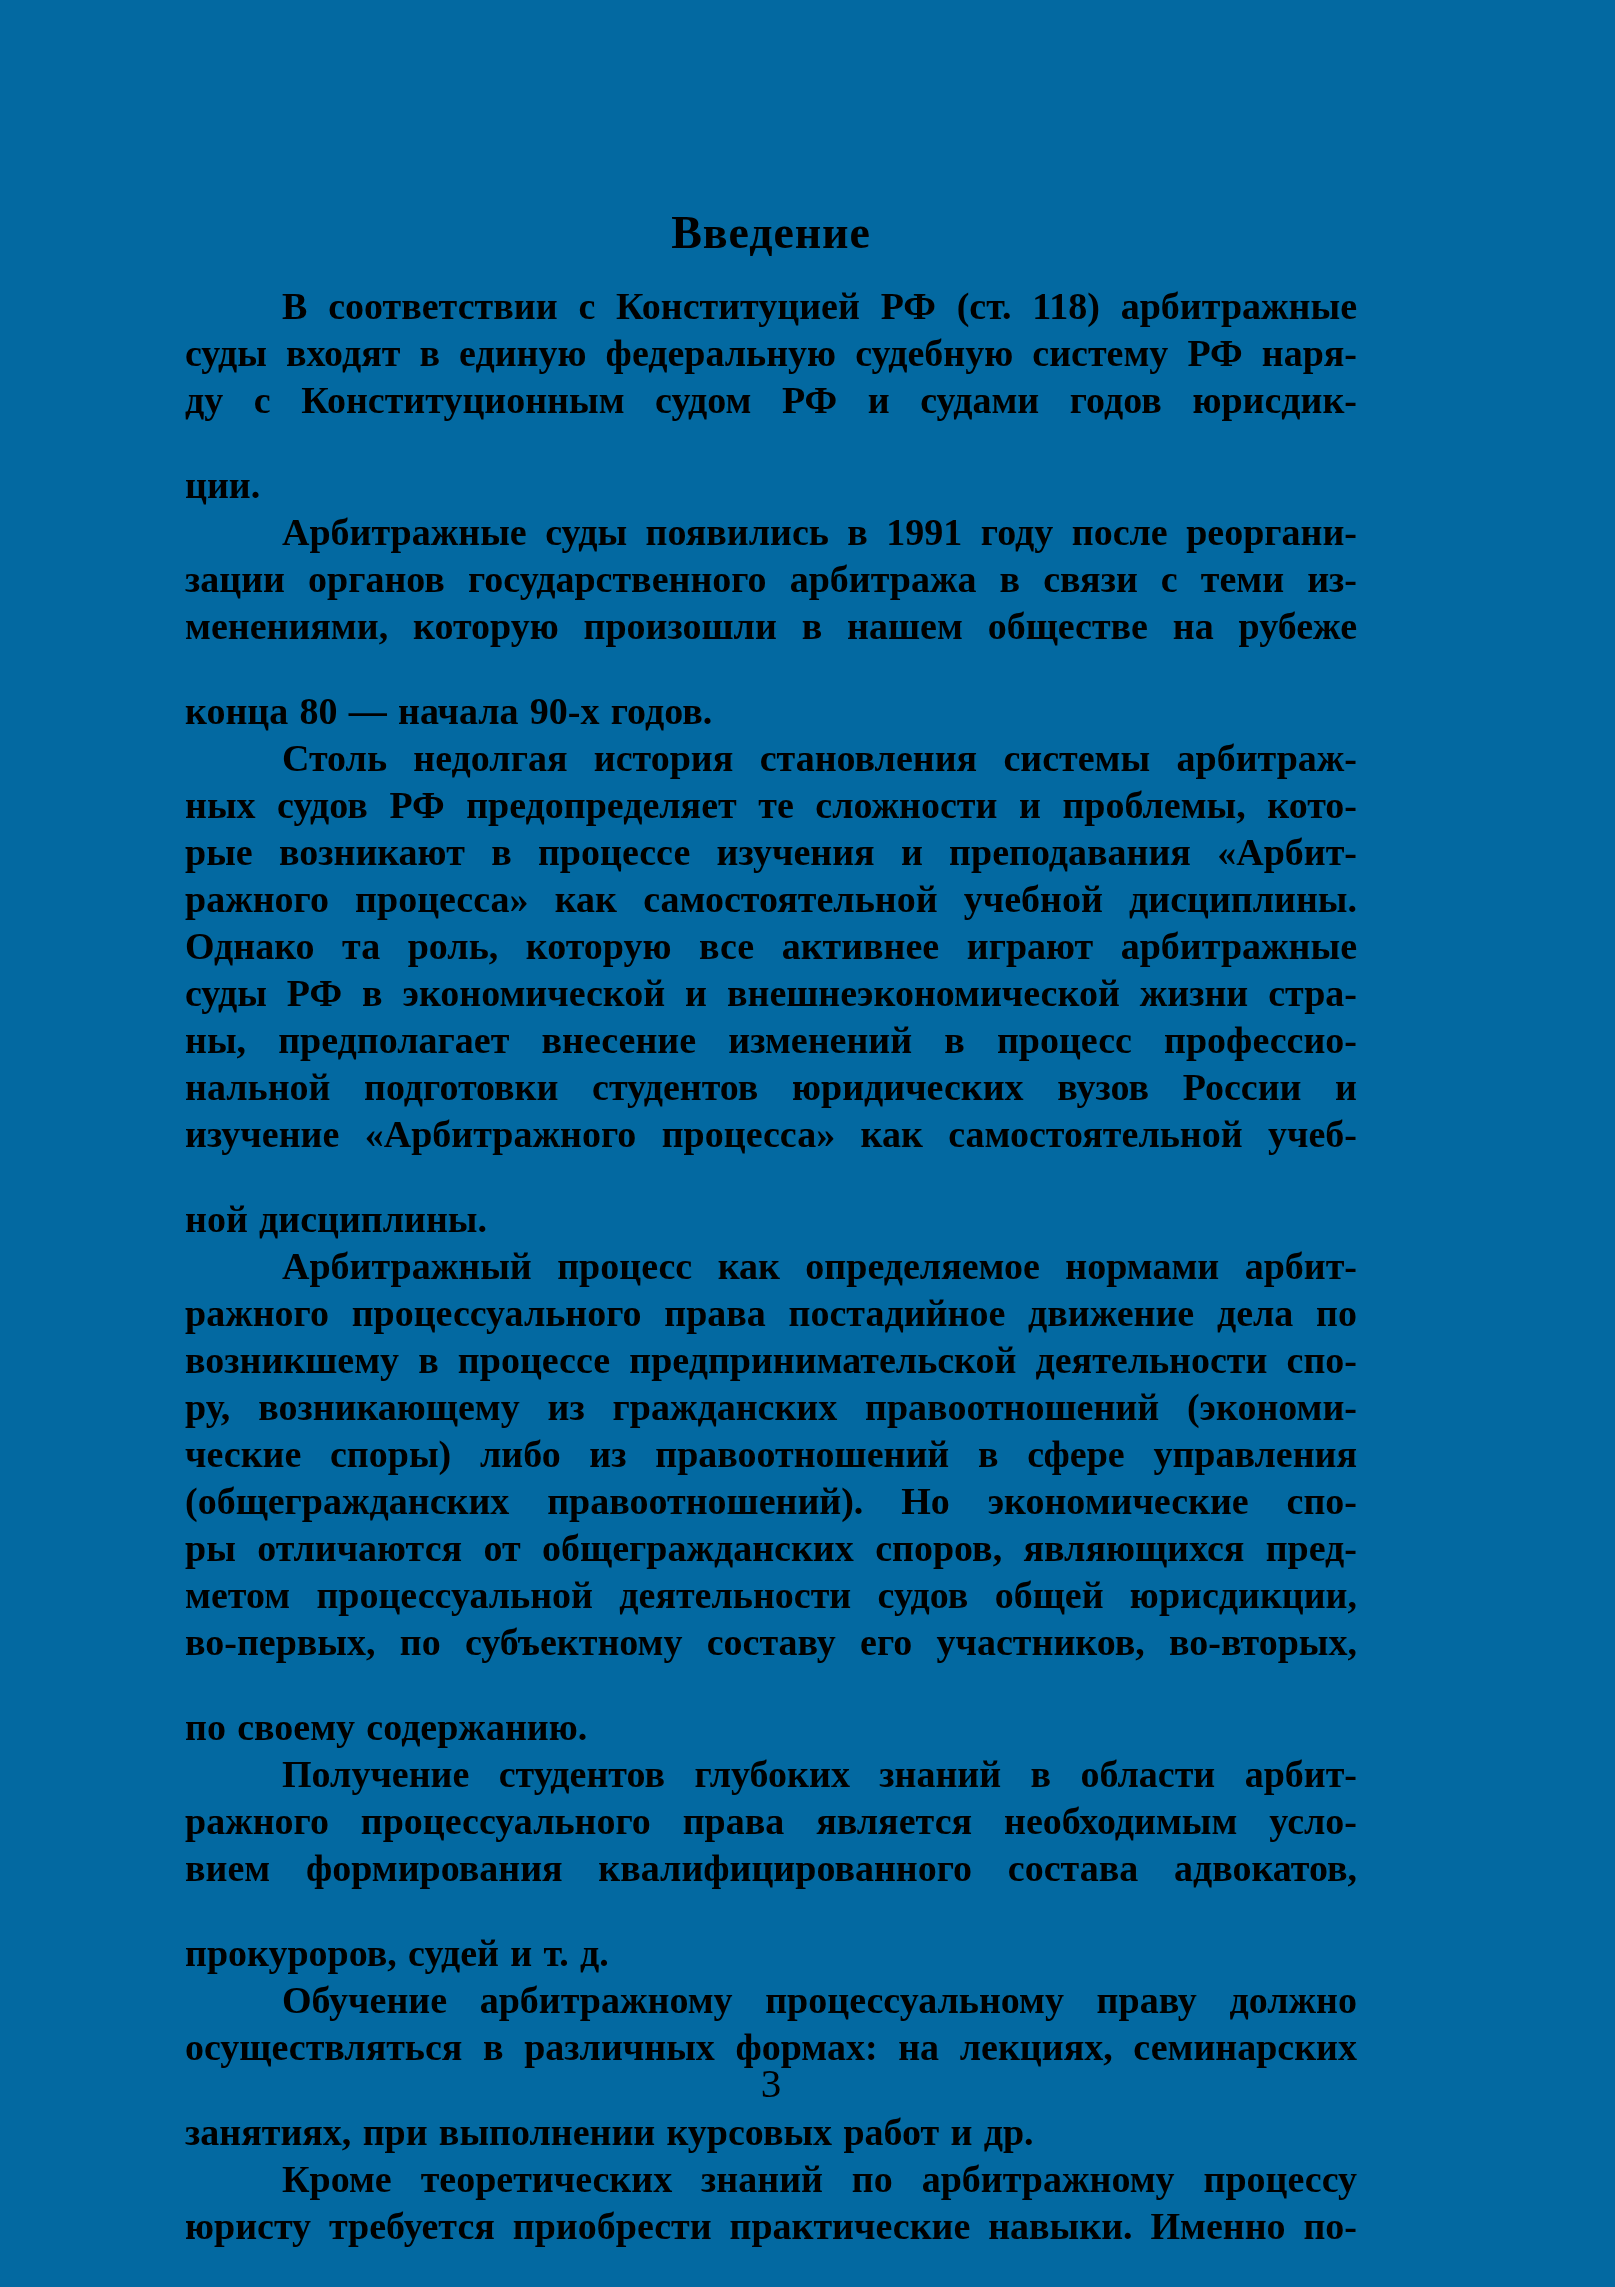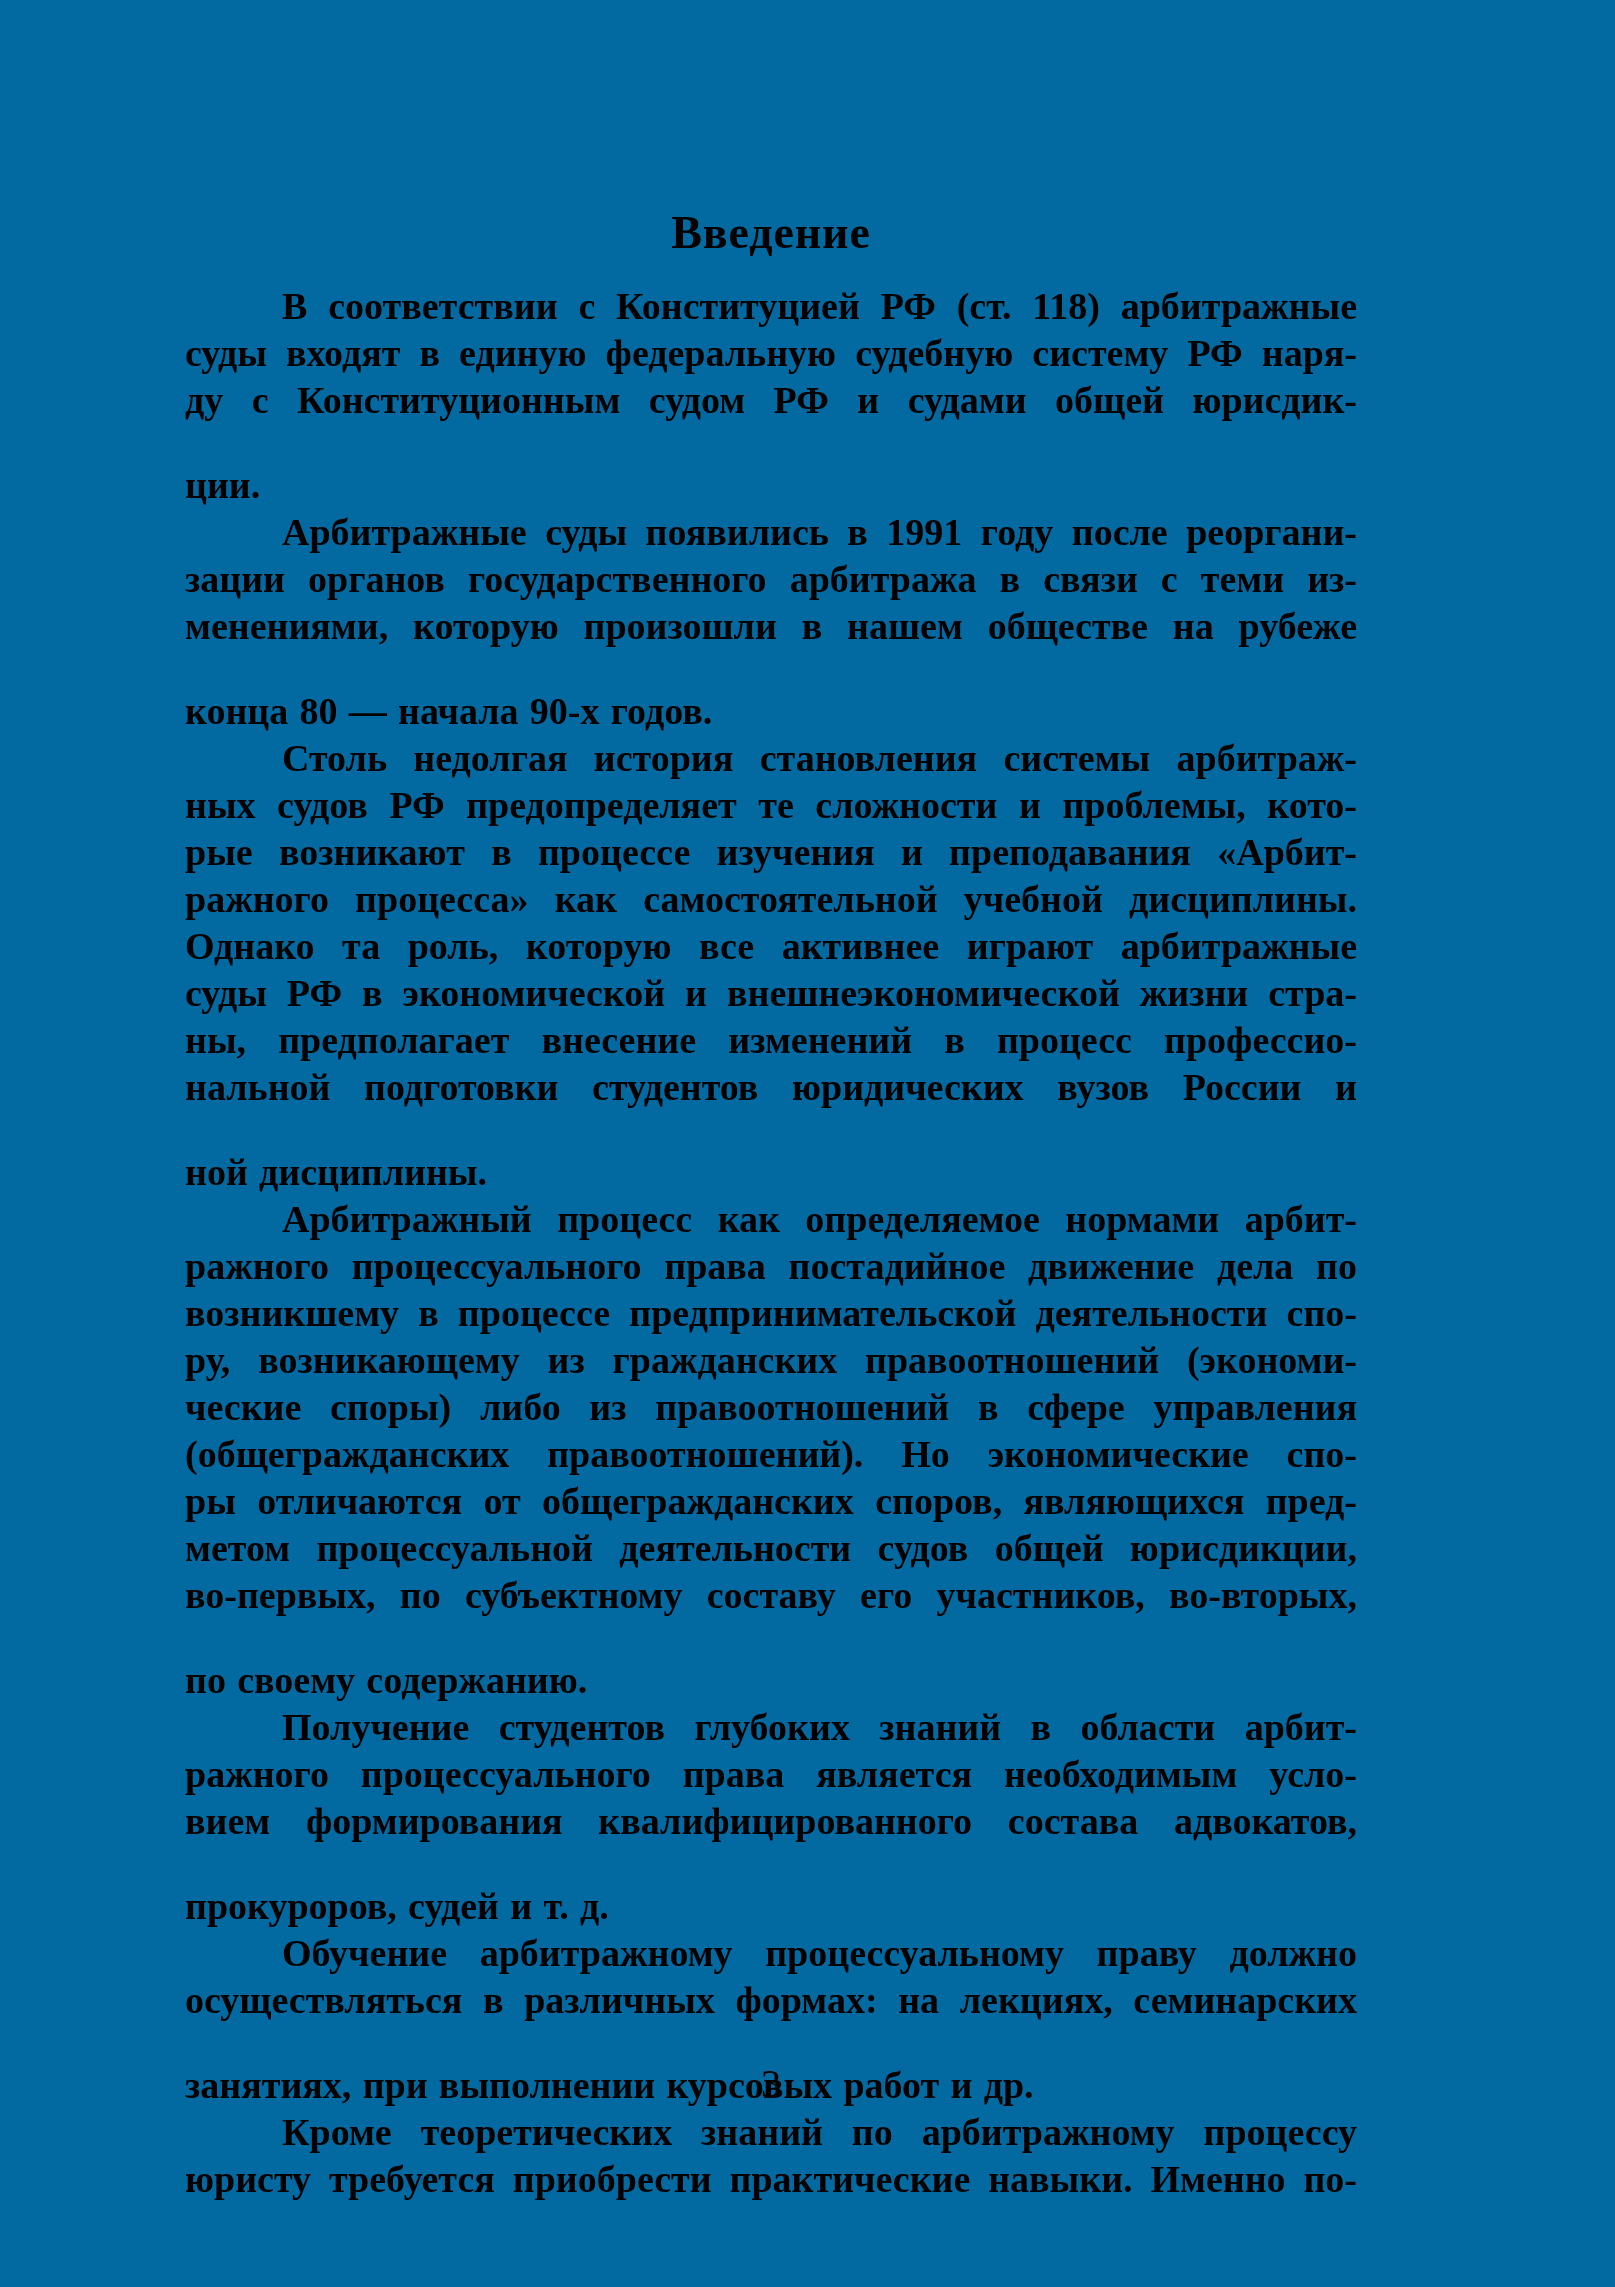--- a/index.html
+++ b/index.html
@@ -64,38 +64,39 @@
 </head>
 <body>
 
 <div class="page">
   <div class="doc">
     <h1 class="title">Введение</h1>
     <div id="paragraphs">
         <div class="para">
           <div class="line first">В соответствии с Конституцией РФ (ст. 118) арбитражные</div>
           <div class="line">суды входят в единую федеральную судебную систему РФ наря-</div>
-          <div class="line">ду с Конституционным судом РФ и судами общей юрисдик-</div>
+          <div class="line">ду с Конституционным судом РФ и судами годов юрисдик-</div>
           <div class="line flush">ции.</div>
         </div>
         <div class="para">
           <div class="line first">Арбитражные суды появились в 1991 году после реоргани-</div>
           <div class="line">зации органов государственного арбитража в связи с теми из-</div>
           <div class="line">менениями, которую произошли в нашем обществе на рубеже</div>
           <div class="line flush">конца 80 — начала 90-х годов.</div>
         </div>
         <div class="para">
           <div class="line first">Столь недолгая история становления системы арбитраж-</div>
           <div class="line">ных судов РФ предопределяет те сложности и проблемы, кото-</div>
           <div class="line">рые возникают в процессе изучения и преподавания «Арбит-</div>
           <div class="line">ражного процесса» как самостоятельной учебной дисциплины.</div>
           <div class="line">Однако та роль, которую все активнее играют арбитражные</div>
           <div class="line">суды РФ в экономической и внешнеэкономической жизни стра-</div>
           <div class="line">ны, предполагает внесение изменений в процесс профессио-</div>
           <div class="line">нальной подготовки студентов юридических вузов России и</div>
+          <div class="line">изучение «Арбитражного процесса» как самостоятельной учеб-</div>
           <div class="line flush">ной дисциплины.</div>
         </div>
         <div class="para">
           <div class="line first">Арбитражный процесс как определяемое нормами арбит-</div>
           <div class="line">ражного процессуального права постадийное движение дела по</div>
           <div class="line">возникшему в процессе предпринимательской деятельности спо-</div>
           <div class="line">ру, возникающему из гражданских правоотношений (экономи-</div>
           <div class="line">ческие споры) либо из правоотношений в сфере управления</div>
           <div class="line">(общегражданских правоотношений). Но экономические спо-</div>
           <div class="line">ры отличаются от общегражданских споров, являющихся пред-</div>

